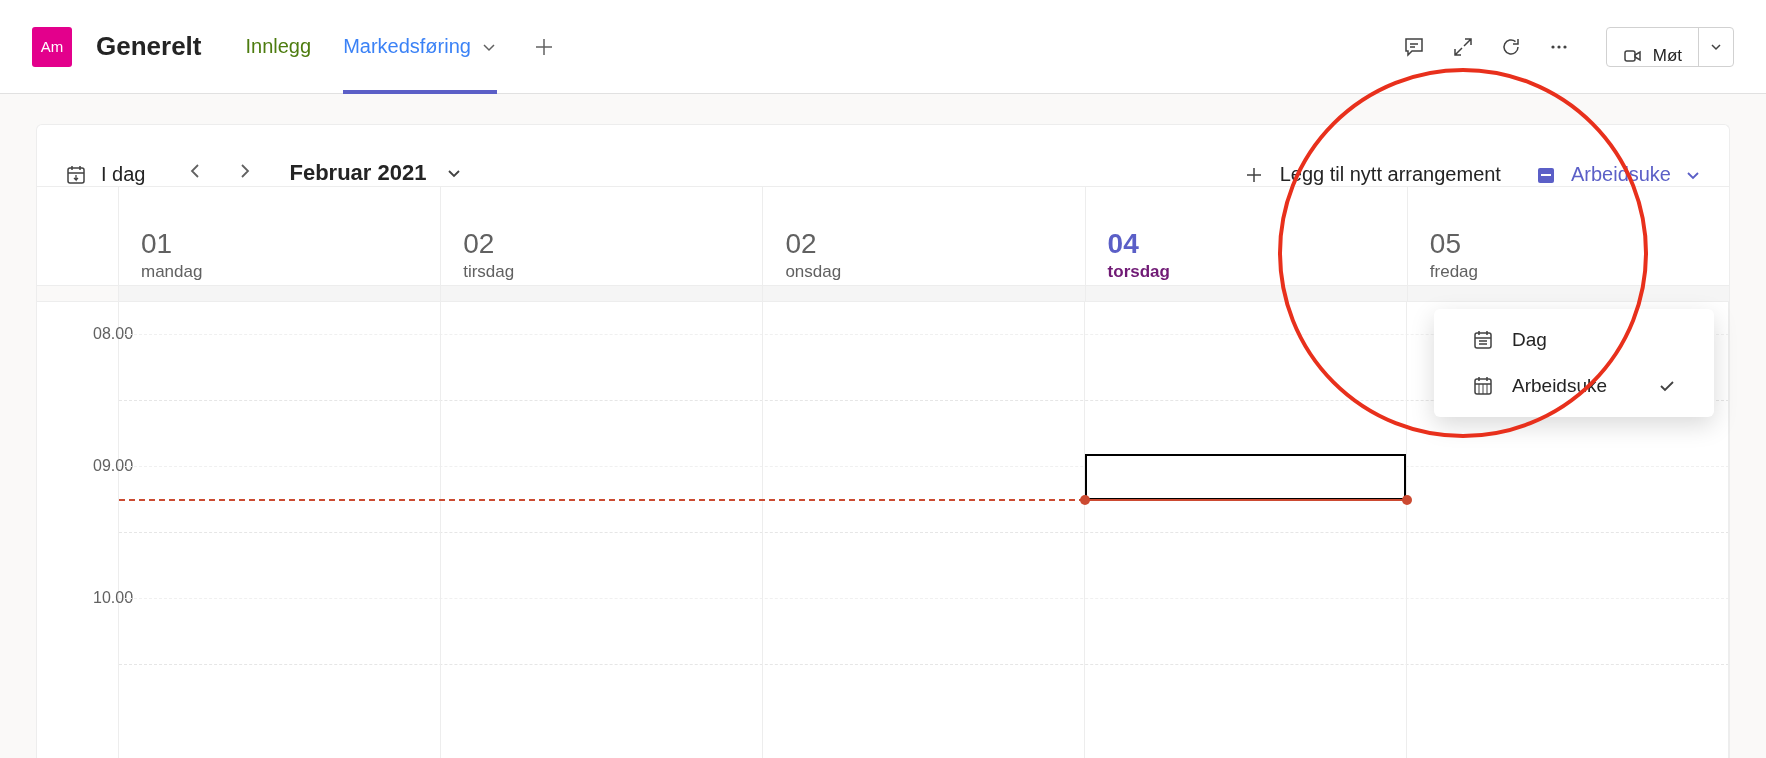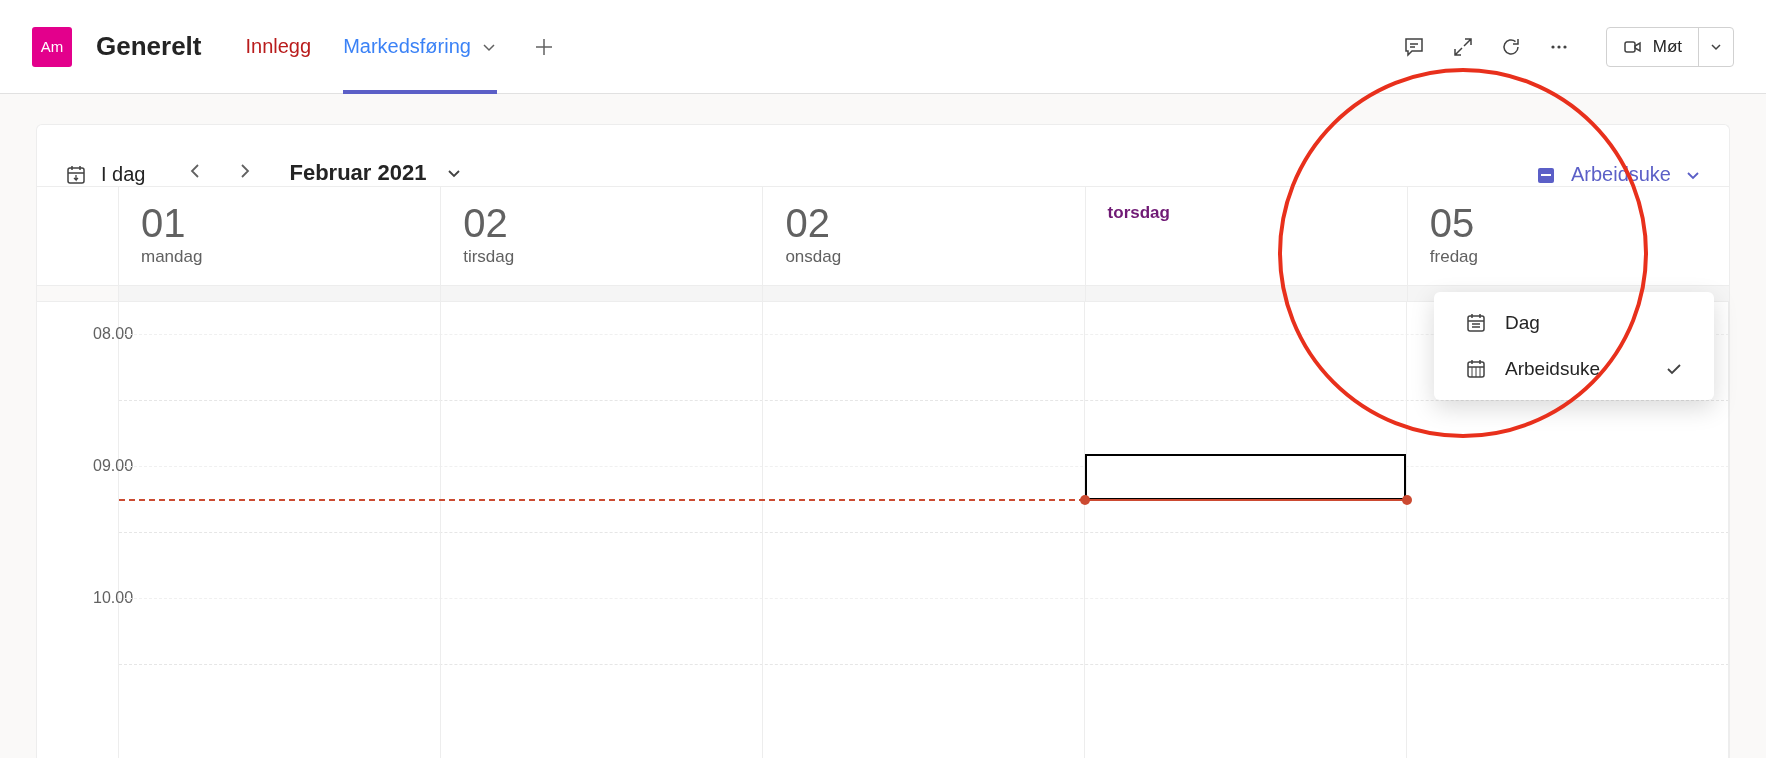--- a/index.html
+++ b/index.html
@@ -3,49 +3,49 @@
 <meta charset="utf-8">
 <style>
 * { box-sizing: border-box; margin: 0; padding: 0; }
 body { font-family: "Segoe UI", -apple-system, sans-serif; background: #fff; color: #242424; width: 1766px; height: 758px; overflow: hidden; position: relative; }
 
 
 .header { display: flex; align-items: center; height: 94px; padding: 0 32px; border-bottom: 1px solid #e1e1e1; }
 .avatar { width: 40px; height: 40px; background: #e3008c; color: #fff; display: flex; align-items: center; justify-content: center; font-size: 15px; font-weight: 400; border-radius: 3px; margin-right: 24px; }
 .channel-name { font-size: 26px; font-weight: 700; margin-right: 28px; }
 .tabs { display: flex; align-items: center; gap: 0; }
-.tab { font-size: 20px; color: #b91c1c; padding: 0 16px; height: 94px; display: flex; align-items: center; cursor: pointer; position: relative; }
+.tab { font-size: 20px; color: #4d7c0f; padding: 0 16px; height: 94px; display: flex; align-items: center; cursor: pointer; position: relative; }
 .tab.active { color: #3b82f6; }
 .tab.active::after { content: ""; position: absolute; bottom: 0; left: 16px; right: 16px; height: 4px; background: #5b5fc7; }
 .tab .chev { margin-left: 10px; }
 .add-tab { margin-left: 12px; color: #616161; cursor: pointer; padding: 8px; }
 .header-spacer { flex: 1; }
 .header-actions { display: flex; align-items: center; gap: 26px; }
 .icon-btn { color: #424242; cursor: pointer; display: flex; align-items: center; justify-content: center; }
 .meet-group { display: flex; align-items: center; border: 1px solid #d1d1d1; border-radius: 4px; height: 40px; margin-left: 10px; }
-.meet-btn { display: flex; align-items: center; gap: 10px; padding: 0 16px; height: 100%; cursor: pointer; font-size: 17px; border-right: 1px solid #d1d1d1; }
+.meet-btn { display: flex; align-items: flex-end; gap: 10px; padding: 0 16px; height: 100%; cursor: pointer; font-size: 17px; border-right: 1px solid #d1d1d1; }
 .meet-drop { padding: 0 10px; height: 100%; display: flex; align-items: center; cursor: pointer; }
 
 
 .cal-wrap { background: #faf9f8; padding-top: 30px; height: calc(100% - 94px); position: relative; }
 .cal-toolbar { background: #fff; margin: 0 36px; height: 62px; border: 1px solid #ededed; border-bottom: none; display: flex; align-items: flex-end; padding: 0 28px; border-radius: 6px 6px 0 0; }
 .today-btn { display: flex; align-items: center; gap: 14px; font-size: 20px; color: #242424; cursor: pointer; }
 .nav-arrows { display: flex; align-items: center; gap: 18px; margin-left: 36px; }
 .arrow-btn { color: #616161; cursor: pointer; padding: 6px; }
 .month-label { font-size: 22px; font-weight: 700; margin-left: 30px; display: flex; align-items: center; gap: 20px; cursor: pointer; }
 .tb-spacer { flex: 1; }
 .add-event { display: flex; align-items: center; gap: 16px; font-size: 20px; color: #242424; cursor: pointer; margin-right: 34px; }
 .view-switch { display: flex; align-items: center; gap: 14px; font-size: 20px; color: #5b5fc7; cursor: pointer; }
 
 
 .day-headers { display: flex; margin: 0 36px; background: #fff; border: 1px solid #ededed; border-top: 1px solid #ededed; height: 100px; }
 .time-gutter-head { width: 82px; border-right: 1px solid #ededed; }
 .day-head { flex: 1; border-right: 1px solid #ededed; padding: 14px 22px; }
 .day-head:last-child { border-right: none; }
-.day-num { font-size: 40px; font-weight: 300; color: #616161; line-height: 1.1; }
+.day-num { font-size: 28px; font-weight: 300; color: #616161; line-height: 1.1; margin-top: 28px; }
 .day-name { font-size: 17px; color: #616161; margin-top: 2px; }
 .day-head.today .day-num { color: #5b5fc7; font-weight: 700; }
 .day-head.today .day-name { color: #701a75; font-weight: 700; }
 
 
 .allday-row { display: flex; margin: 0 36px; background: #fff; border-left: 1px solid #ededed; border-right: 1px solid #ededed; border-bottom: 1px solid #ededed; height: 16px; }
 .allday-gutter { width: 82px; background: #faf9f8; border-right: 1px solid #ededed; }
 .allday-cell { flex: 1; background: #f5f5f5; border-right: 1px solid #ededed; }
 .allday-cell:last-child { border-right: none; }
 
@@ -61,21 +61,21 @@
 
 
 .now-line { position: absolute; left: 0; border-top: 2px dashed #cc4a31; pointer-events: none; }
 .now-solid { position: absolute; border-top: 2px solid #cc4a31; }
 .now-dot { position: absolute; width: 10px; height: 10px; background: #cc4a31; border-radius: 50%; transform: translate(-50%, -50%); }
 
 
 .selected-slot { position: absolute; border: 2px solid #000; background: #fff; }
 
 
-.dropdown { position: absolute; top: 198px; right: 52px; width: 280px; background: #fff; border-radius: 6px; box-shadow: 0 8px 24px rgba(0,0,0,0.15); padding: 8px 9px; z-index: 10; text-align: right; }
+.dropdown { position: absolute; top: 215px; right: 52px; width: 280px; background: #fff; border-radius: 6px; box-shadow: 0 8px 24px rgba(0,0,0,0.15); padding: 8px 16px; z-index: 10; text-align: right; }
 .dd-item { display: flex; align-items: center; gap: 18px; padding: 12px 22px; font-size: 19px; color: #242424; cursor: pointer; }
 .dd-check { margin-left: auto; }
 
 
 .annotation { position: absolute; top: 68px; right: 118px; width: 370px; height: 370px; border: 4px solid #e8301c; border-radius: 50%; pointer-events: none; z-index: 20; }
 
 svg { display: block; }
 </style>
 </head>
 <body>
@@ -165,20 +165,26 @@
           </svg>
         </div>
     </div>
     <div class="month-label">
       <span>Februar 2021</span>
       <svg width="16" height="16" viewBox="0 0 16 16">
           <path d="M3 6l5 5 5-5" fill="none" stroke="#424242" stroke-width="1.8"></path>
         </svg>
     </div>
     <div class="tb-spacer"></div>
+    <div class="add-event">
+      <svg width="20" height="20" viewBox="0 0 20 20">
+          <path d="M10 3v14M3 10h14" stroke="#424242" stroke-width="1.5"></path>
+        </svg>
+      <span>Legg til nytt arrangement</span>
+    </div>
     <div class="view-switch">
       <svg width="22" height="22" viewBox="0 0 22 22">
           <rect x="3" y="4" width="16" height="15" rx="2" fill="#5b5fc7"></rect>
           <rect x="6" y="10" width="10" height="2" fill="#fff"></rect>
         </svg>
       <span>Arbeidsuke</span>
       <svg width="16" height="16" viewBox="0 0 16 16">
           <path d="M3 6l5 5 5-5" fill="none" stroke="#5b5fc7" stroke-width="1.8"></path>
         </svg>
     </div>
@@ -192,20 +198,21 @@
       </div>
     <div class="day-head">
         <div class="day-num">02</div>
         <div class="day-name">tirsdag</div>
       </div>
     <div class="day-head">
         <div class="day-num">02</div>
         <div class="day-name">onsdag</div>
       </div>
     <div class="day-head today">
+        <div class="day-num">04</div>
         <div class="day-name">torsdag</div>
       </div>
     <div class="day-head">
         <div class="day-num">05</div>
         <div class="day-name">fredag</div>
       </div>
   </div>
 
   <div class="allday-row">
     <div class="allday-gutter"></div>

